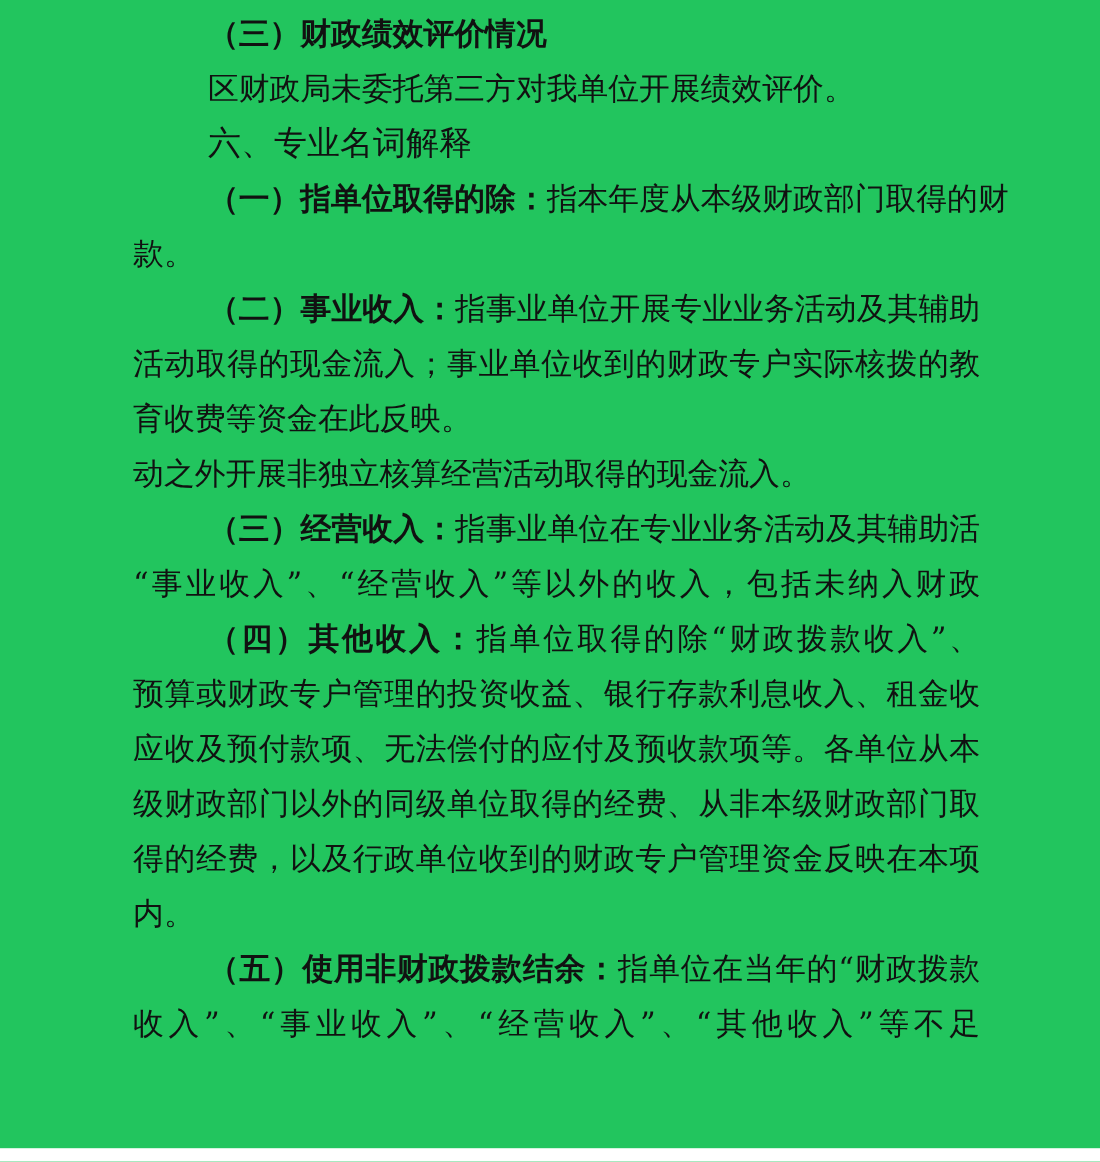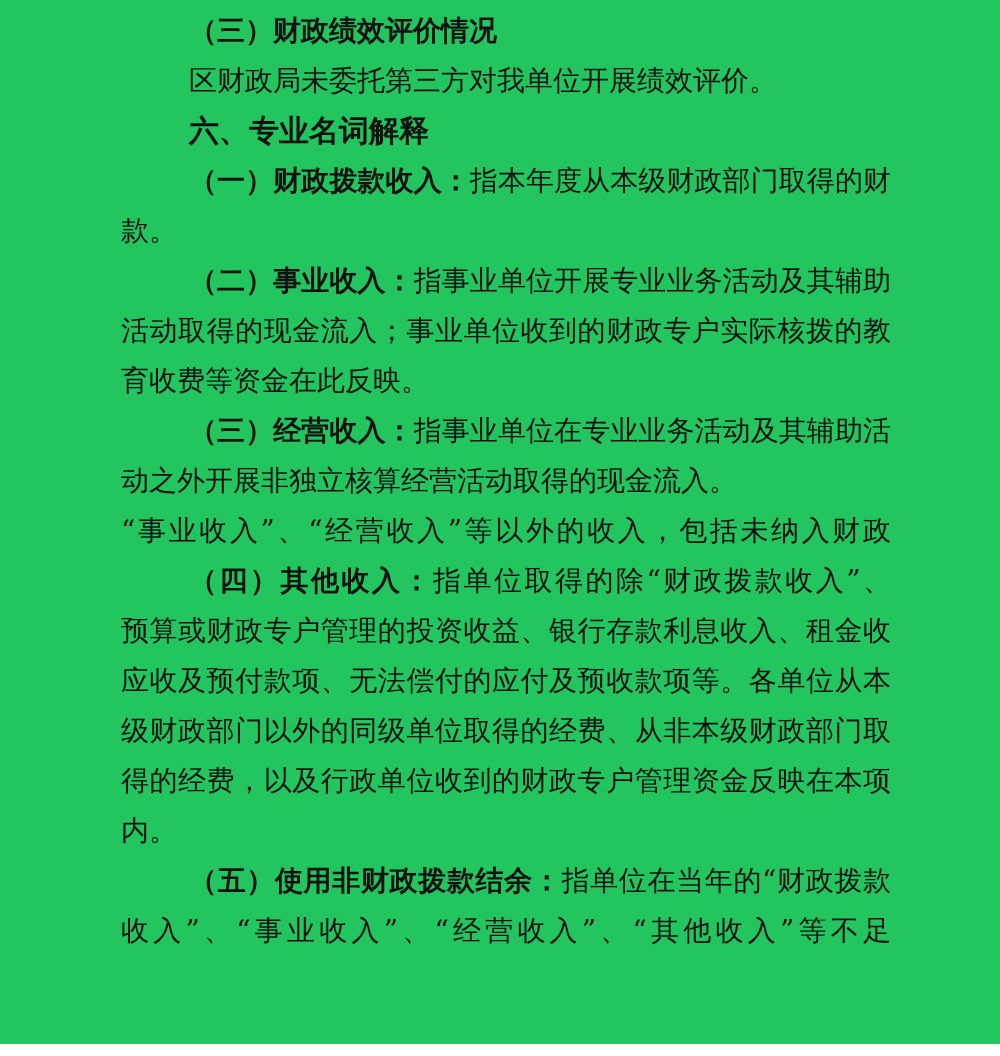--- a/index.html
+++ b/index.html
@@ -47,49 +47,49 @@
   }
   .b {
     font-weight: 700;
   }
   
   .hd {
     font-family: "DejaVu Sans", "Liberation Sans", sans-serif;
     font-size: 30px;
   }
   .hd .b {
-    font-weight: 700;
+    font-weight: 400;
   }
 </style>
 </head>
 <body>
 
 <div class="page">
   <div class="text-column">
 
     <div class="ln ind end"><span class="b">（三）财政绩效评价情况</span></div>
 
     <div class="ln ind end"><span>区财政局未委托第三方对我单位开展绩效评价。</span></div>
 
     <div class="ln ind end hd"><span class="b">六、专业名词解释</span></div>
 
-    <div class="ln ind"><span class="b">（一）财政拨款收入：</span><span>指本年度从本级财政部门取得的财</span></div>
+    <div class="ln ind"><span class="b">（一）指单位取得的除：</span><span>指本年度从本级财政部门取得的财</span></div>
 
 
     <div class="ln end"><span>款。</span></div>
 
     <div class="ln ind"><span class="b">（二）事业收入：</span><span>指事业单位开展专业业务活动及其辅助</span></div>
 
     <div class="ln"><span>活动取得的现金流入；事业单位收到的财政专户实际核拨的教</span></div>
 
     <div class="ln end"><span>育收费等资金在此反映。</span></div>
 
+    <div class="ln end"><span>动之外开展非独立核算经营活动取得的现金流入。</span></div>
+
     <div class="ln ind"><span class="b">（三）经营收入：</span><span>指事业单位在专业业务活动及其辅助活</span></div>
-
-    <div class="ln end"><span>动之外开展非独立核算经营活动取得的现金流入。</span></div>
 
     <div class="ln"><span>“事业收入”、“经营收入”等以外的收入，包括未纳入财政</span></div>
 
     <div class="ln ind"><span class="b">（四）其他收入：</span><span>指单位取得的除“财政拨款收入”、</span></div>
 
     <div class="ln"><span>预算或财政专户管理的投资收益、银行存款利息收入、租金收</span></div>
 
 
     <div class="ln"><span>应收及预付款项、无法偿付的应付及预收款项等。各单位从本</span></div>
 

